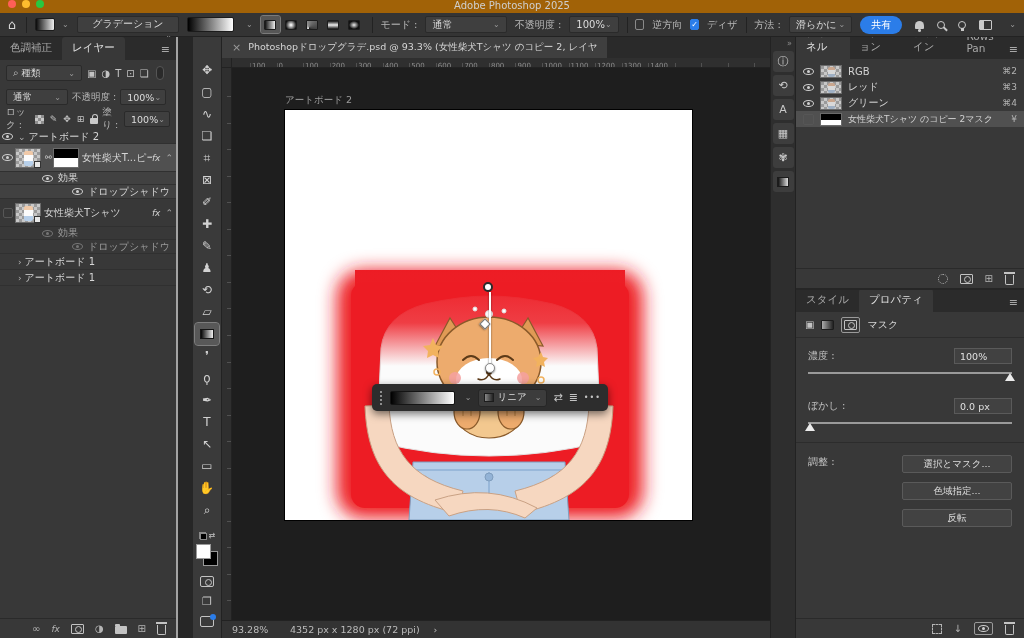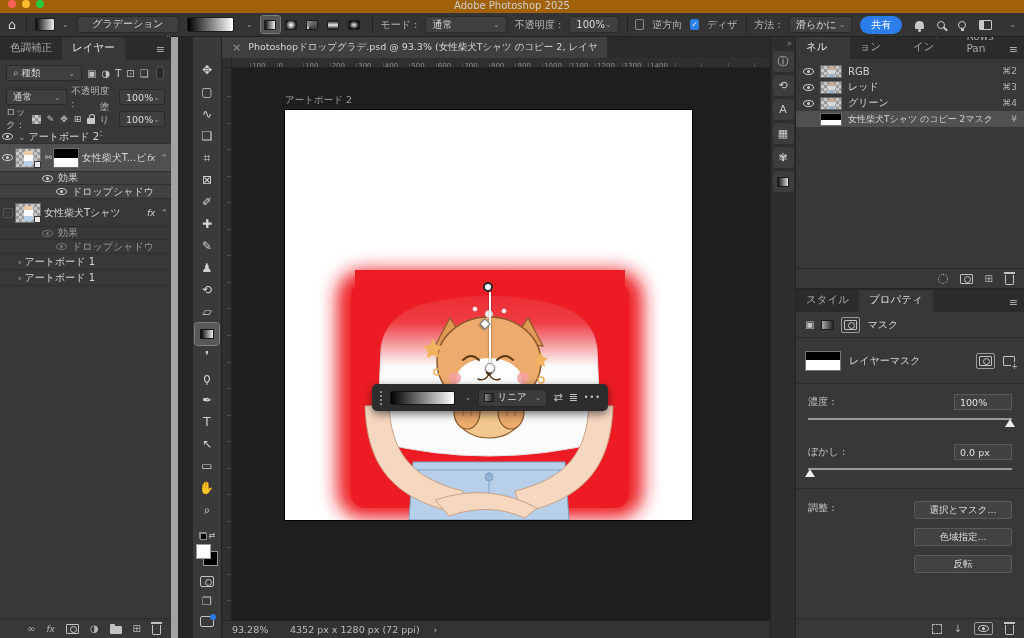--- a/index.html
+++ b/index.html
@@ -46,21 +46,21 @@
   .mag::after { content:""; position:absolute; width:5px; height:1.5px; background:#c9c9c9; transform:rotate(45deg); right:-4px; bottom:-2px; }
   .bulbic { width:8px; height:8px; border:1.3px solid #c9c9c9; border-radius:50%; position:relative; }
   .bulbic::after { content:""; position:absolute; left:1.8px; bottom:-3.4px; width:2.8px; height:2.6px; background:#c9c9c9; }
   .wsic { width:13px; height:10px; border:1px solid #c9c9c9; border-radius:1px; position:relative; }
   .wsic::after { content:""; position:absolute; left:0; top:0; bottom:0; width:4px; background:#c9c9c9; }
 
   
   .main { display:flex; height:601px; }
 
   
-  .left-panel { width:178px; background:#383838; display:flex; flex-direction:column; border-right:7px solid #a3a3a3; }
+  .left-panel { width:178px; background:#383838; display:flex; flex-direction:column; border-right:2px solid #a3a3a3; }
   .ptabs { height:23px; background:#2b2b2b; display:flex; align-items:flex-end; position:relative; }
   .ptab { padding:4px 10px 5px; font-size:10.5px; color:#a8a8a8; }
   .ptab.active { background:#383838; color:#e3e3e3; border-radius:3px 3px 0 0; }
   .pmenu { position:absolute; right:6px; top:6px; color:#a8a8a8; font-size:11px; }
   .filter-row { height:26px; display:flex; align-items:center; padding:0 6px; gap:5px; }
   .dd-kind { width:76px; height:16px; font-size:9.5px; gap:3px; }
   .fico { color:#c3c3c3; font-size:10px; }
   .fpill { width:8px; height:14px; background:#2a2a2a; border:1px solid #555; border-radius:4px; margin-left:2px; }
   .blend-row,.lock-row { height:22px; display:flex; align-items:center; padding:0 6px; gap:4px; font-size:9.5px; color:#b9b9b9; }
   .dd-blend { width:62px; height:16px; font-size:9.5px; }
@@ -80,21 +80,21 @@
   .chev { color:#b0b0b0; font-size:9px; margin:0 3px; }
   .lname { font-size:10px; color:#d6d6d6; white-space:nowrap; overflow:hidden; }
   .lrow.sel { background:#505050; }
   .lrow.fxrow { background:#414141; }
   .thumb { width:26px; height:20px; flex-shrink:0; border:1px solid #6b6b6b; background:repeating-conic-gradient(#c8c8c8 0% 25%, #9a9a9a 0% 50%) 0 0/6px 6px; position:relative; margin-right:3px; }
   .figure { position:absolute; left:8px; top:2px; width:9px; height:15px; border-radius:2px; background:linear-gradient(#f0c9a8 0 24%, #fbfbfb 24% 68%, #b7cfe9 68%); }
   .ab-badge { position:absolute; right:-1px; bottom:-1px; width:7px; height:7px; background:#e8e8e8; border:1px solid #333; }
   .mask-bw { background:linear-gradient(#000 0 50%, #fff 50%); }
   .fx { font-size:9px; font-style:italic; color:#cfcfcf; margin-left:auto; padding-right:2px; }
   .linkic { font-size:8px; color:#cfcfcf; margin:0 1px; }
-  .indent1{ padding-left:42px; } .indent2{ padding-left:56px; }
+  .indent1{ padding-left:42px; } .indent2{ padding-left:72px; }
   .panel-bottom { margin-top:auto; height:20px; border-top:1px solid #2a2a2a; display:flex; align-items:center; justify-content:flex-end; gap:11px; padding:0 10px; color:#b5b5b5; font-size:10px; }
   .maskic { width:13px; height:10px; border:1px solid #c3c3c3; border-radius:1px; position:relative; display:inline-block; }
   .maskic::after { content:""; position:absolute; left:3px; top:1.5px; width:5px; height:5px; border:1px solid #c3c3c3; border-radius:50%; }
   .folder { width:12px; height:8px; background:#c3c3c3; border-radius:1px; position:relative; margin-top:3px; }
   .folder::before { content:""; position:absolute; top:-2px; left:0; width:5px; height:2px; background:#c3c3c3; border-radius:1px 1px 0 0; }
   .trash { width:9px; height:10px; border:1px solid #c3c3c3; border-top:none; border-radius:0 0 2px 2px; position:relative; margin-top:3px; }
   .trash::before { content:""; position:absolute; left:-2px; top:-3px; width:11px; height:1.5px; background:#c3c3c3; }
 
   
   .tool-gutter { width:15px; background:#262626; }
@@ -185,21 +185,21 @@
   .addfr::after { content:"+"; position:absolute; right:-4px; bottom:-6px; font-size:8px; color:#c3c3c3; background:#383838; }
   .sliderblock { padding:10px 12px 0; }
   .sl-row { display:flex; align-items:center; justify-content:space-between; font-size:10px; color:#c3c3c3; }
   .valbox { min-width:58px; height:16px; border:1px solid #5a5a5a; background:#414141; color:#e0e0e0; font-size:9.5px; display:flex; align-items:center; padding:0 5px; }
   .slider { position:relative; height:12px; margin-top:4px; }
   .strack { position:absolute; left:0; right:0; top:4px; height:1.5px; background:#9a9a9a; }
   .sthumb { position:absolute; top:5px; width:0; height:0; border-left:5px solid transparent; border-right:5px solid transparent; border-bottom:8px solid #ececec; }
   .sthumb.right { right:-3px; } .sthumb.left { left:-3px; }
   .adjblock { padding:12px 12px 0; display:flex; font-size:10px; color:#c3c3c3; border-top:1px solid #2c2c2c; margin-top:12px;justify-content:center; }
   .adjbtns { margin-left:auto; display:flex; flex-direction:column; gap:9px; }
-  .pbtn { width:98px; height:18px; background:#424242; border:1px solid #5a5a5a; border-radius:2px; color:#dedede; font-size:9.5px; display:flex; align-items:center; justify-content:center; }
+  .pbtn { width:110px; height:18px; background:#424242; border:1px solid #5a5a5a; border-radius:2px; color:#dedede; font-size:9.5px; display:flex; align-items:center; justify-content:center; }
   .prop-bottom { margin-top:auto; height:20px; border-top:1px solid #2a2a2a; display:flex; align-items:center; justify-content:flex-end; gap:12px; padding:0 10px; color:#b5b5b5; font-size:10px; }
   .eyebtn { border:1px solid #9a9a9a; border-radius:2px; padding:2px 3px; display:inline-flex; }
 </style>
 </head>
 <body>
 
 <div class="app">
 
   <div class="titlebar">
     <div class="lights">
@@ -639,30 +639,20 @@
           <span class="pmenu">≡</span>
         </div>
         <div class="prop-header">
           <span class="pxic">▣</span>
           <span class="pgrad"></span>
           <span class="boxed">
               <span class="maskic"></span>
             </span>
           <span class="ph-label">マスク</span>
         </div>
-        <div class="maskrow">
-          <span class="lm-thumb"></span>
-          <span class="ph-label">レイヤーマスク</span>
-          <span class="ric">
-            <span class="boxed">
-                <span class="maskic"></span>
-              </span>
-            <span class="addfr"></span>
-          </span>
-        </div>
         <div class="sliderblock">
           <div class="sl-row">
             <span>濃度 :</span>
             <span class="valbox">100%</span>
           </div>
           <div class="slider">
             <span class="strack"></span>
             <span class="sthumb right"></span>
           </div>
         </div>

